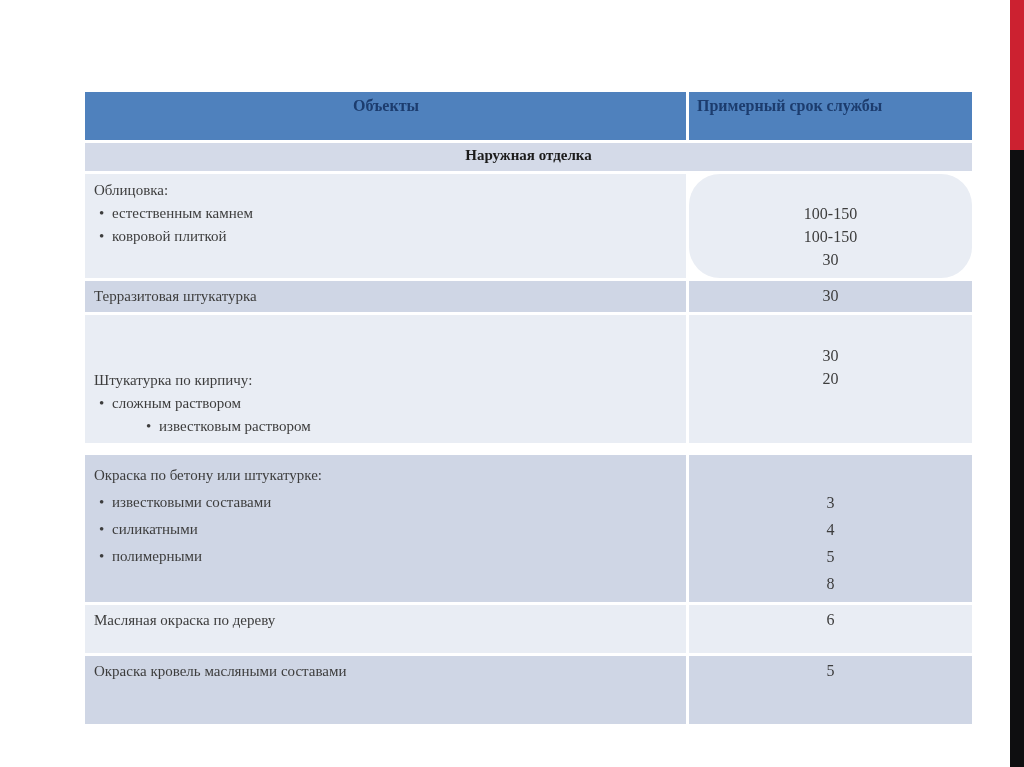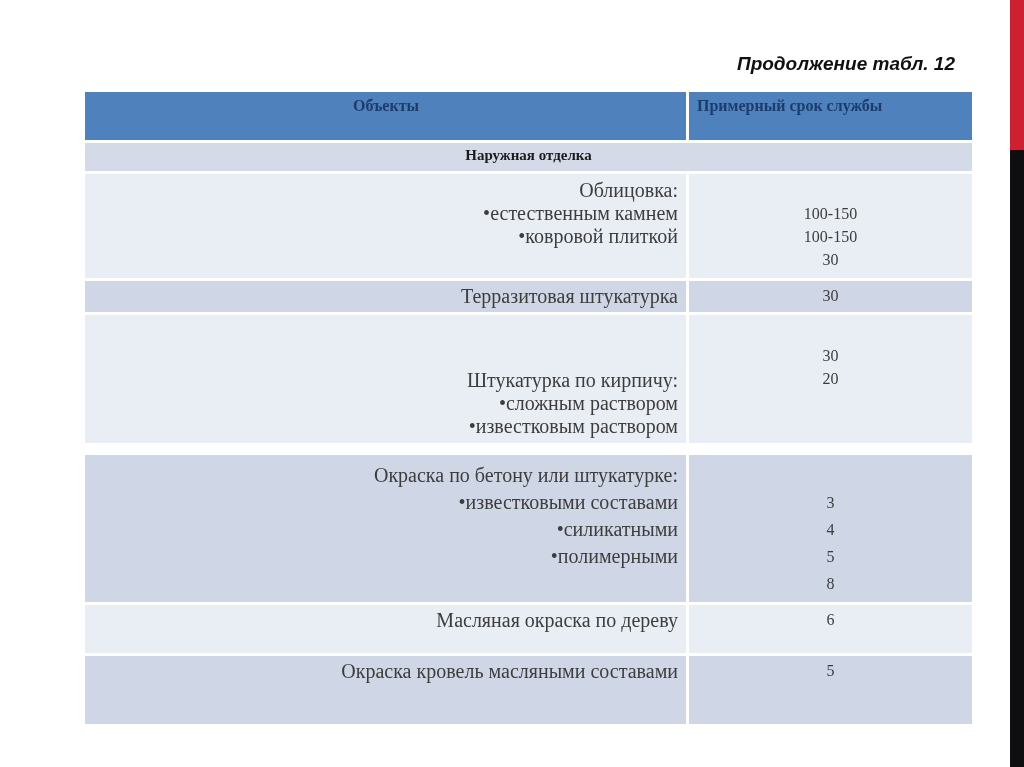--- a/index.html
+++ b/index.html
@@ -37,22 +37,21 @@
   .table {
     position: absolute; left: 75px; top: 92px;
     width: 897px;
   }
   .t-row { display: flex; margin-bottom: 3px; padding-left: 10px; }
   .cell { box-sizing: border-box; }
   .obj-cell {
     width: 601px; margin-right: 3px;
     padding: 5px 8px 5px 9px;
     color: var(--body-text, #3d3d3d);
-    font-size: 20px;
-    text-align: right;
+    font-size: 15px;
   }
   .val-cell {
     flex: 1;
     padding: 5px 8px;
     text-align: center;
     color: var(--body-text, #3d3d3d);
     font-size: 16px;
   }
 
   .t-row.header { min-height: 48px; }
@@ -85,38 +84,37 @@
   .line .dot { display: inline-block; width: 13px; padding-left: 2px; }
   .line.bullet { padding-left: 3px; }
 </style>
 </head>
 <body style="--header-bg: #4f81bd; --header-text: #1c3c6e; --row-light: #e9edf4; --row-dark: #cfd6e5; --section-bg: #d4dae8; --body-text: #3d3d3d; --stripe-red: #cc2130; --stripe-black: #0e0e10;">
 
 <div class="slide">
   <div class="stripe-red"></div>
   <div class="stripe-black"></div>
 
-  <div class="title">Продолжение табл. 12</div>
 
   <div class="table">
     <div class="t-row header">
       <div class="cell obj-cell">Объекты</div>
       <div class="cell val-cell">Примерный срок службы</div>
     </div>
     <div class="t-row section">
       <div class="cell section-cell">Наружная отделка</div>
     </div>
     <div id="table-body">
         <div class="t-row light" style="min-height: 104px;">
           <div class="cell obj-cell" style="padding-top: 5px;">
             <div class="line" style="line-height: 23px;"><span>Облицовка:</span></div>
             <div class="line bullet" style="line-height: 23px;"><span class="dot">•</span><span>естественным камнем</span></div>
             <div class="line bullet" style="line-height: 23px;"><span class="dot">•</span><span>ковровой плиткой</span></div>
           </div>
-          <div class="cell val-cell" style="padding-top: 5px;">
+          <div class="cell val-cell" style="padding-top: 5px; border-radius: 31px;">
             <div class="line" style="line-height: 23px;">&nbsp;</div>
             <div class="line" style="line-height: 23px;">100-150</div>
             <div class="line" style="line-height: 23px;">100-150</div>
             <div class="line" style="line-height: 23px;">30</div>
           </div>
         </div>
         <div class="t-row dark" style="min-height: 31px;">
           <div class="cell obj-cell" style="padding-top: 4px;">
             <div class="line" style="line-height: 22px;"><span>Терразитовая штукатурка</span></div>
           </div>

